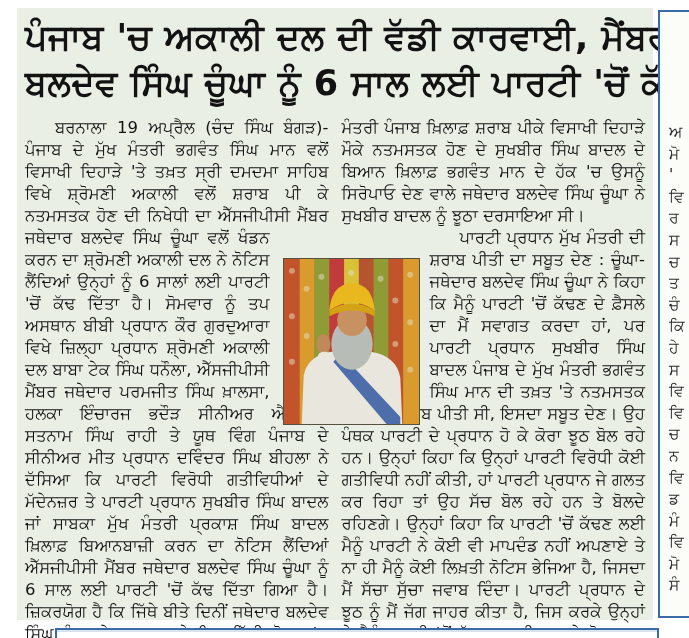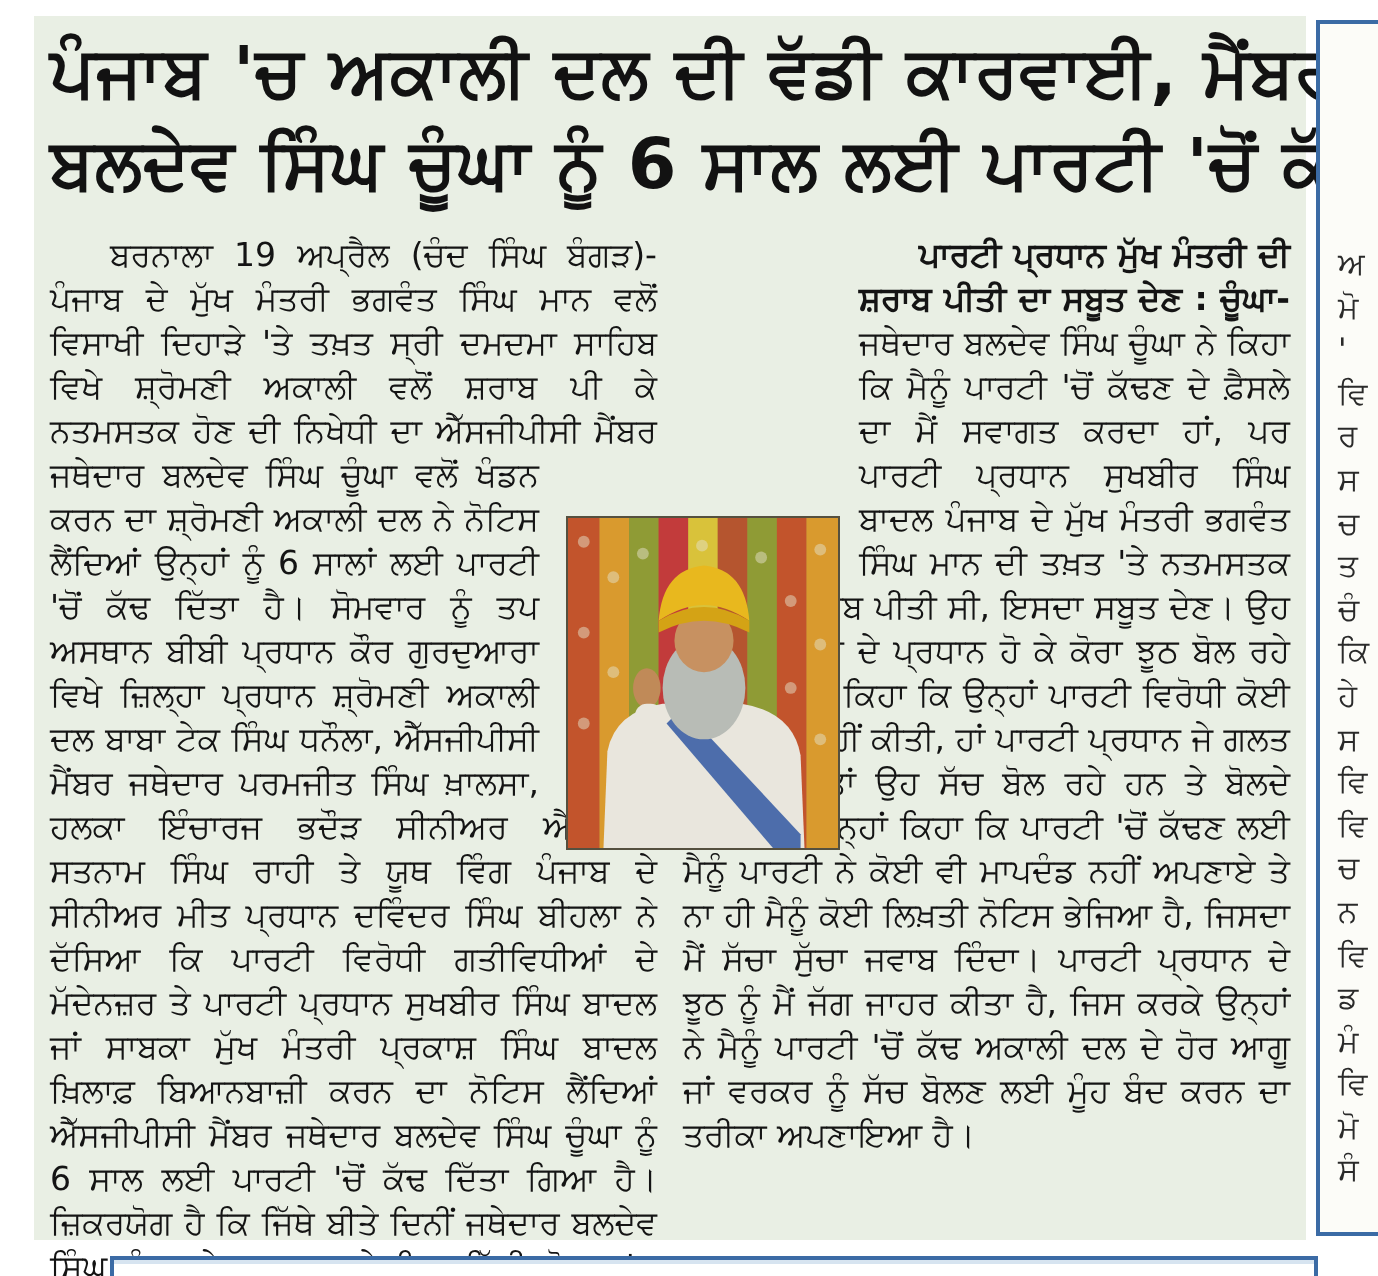--- a/index.html
+++ b/index.html
@@ -16,21 +16,21 @@
     font-size:35px;line-height:1.3;letter-spacing:.5px;
   }
   .headline div{white-space:nowrap;}
   .body{
     display:flex;gap:13px;padding:8px 8px 0 8px;
     font-size:16.5px;line-height:22px;text-align:justify;
   }
   .col{flex:1;min-width:0;}
   .para{margin:0;}
   .indent-first{text-indent:30px;}
-  .bold{font-weight:700;}
+  .bold{font-weight:400;}
   .spacer-r{float:right;width:54px;height:170px;margin-left:5px;}
   .spacer-l{float:left;width:82px;height:172px;margin-right:6px;}
   .photo{
     position:absolute;left:266px;top:250px;width:137px;height:167px;
     border:1px solid #55503f;box-sizing:border-box;background:#c9a06a;
   }
   .photo svg{display:block;width:100%;height:100%;}
   .bottom-box{
     position:absolute;left:55px;top:628px;width:600px;height:16px;
     background:#ffffff;border:2px solid #3b6ba5;border-bottom:none;
@@ -57,20 +57,21 @@
       <div>ਬਲਦੇਵ ਸਿੰਘ ਚੂੰਘਾ ਨੂੰ 6 ਸਾਲ ਲਈ ਪਾਰਟੀ 'ਚੋਂ ਕੱਢਿਆ</div>
     </div>
 
     <div class="body">
 
       <div class="col">
         <p class="para indent-first"><span>ਬਰਨਾਲਾ 19 ਅਪ੍ਰੈਲ (ਚੰਦ ਸਿੰਘ ਬੰਗੜ)-ਪੰਜਾਬ ਦੇ ਮੁੱਖ ਮੰਤਰੀ ਭਗਵੰਤ ਸਿੰਘ ਮਾਨ ਵਲੋਂ ਵਿਸਾਖੀ ਦਿਹਾੜੇ 'ਤੇ ਤਖ਼ਤ ਸ੍ਰੀ ਦਮਦਮਾ ਸਾਹਿਬ ਵਿਖੇ ਸ਼੍ਰੋਮਣੀ ਅਕਾਲੀ ਵਲੋਂ ਸ਼ਰਾਬ ਪੀ ਕੇ ਨਤਮਸਤਕ ਹੋਣ ਦੀ ਨਿਖੇਧੀ ਦਾ ਐੱਸਜੀਪੀਸੀ ਮੈਂਬਰ ਜਥੇਦਾਰ ਬਲਦੇਵ ਸਿੰਘ ਚੂੰਘਾ ਵਲੋਂ </span><span class="spacer-r"></span><span>ਖੰਡਨ ਕਰਨ ਦਾ ਸ਼੍ਰੋਮਣੀ ਅਕਾਲੀ ਦਲ ਨੇ ਨੋਟਿਸ ਲੈਂਦਿਆਂ ਉਨ੍ਹਾਂ ਨੂੰ 6 ਸਾਲਾਂ ਲਈ ਪਾਰਟੀ 'ਚੋਂ ਕੱਢ ਦਿੱਤਾ ਹੈ। ਸੋਮਵਾਰ ਨੂੰ ਤਪ ਅਸਥਾਨ ਬੀਬੀ ਪ੍ਰਧਾਨ ਕੌਰ ਗੁਰਦੁਆਰਾ ਵਿਖੇ ਜ਼ਿਲ੍ਹਾ ਪ੍ਰਧਾਨ ਸ਼੍ਰੋਮਣੀ ਅਕਾਲੀ ਦਲ ਬਾਬਾ ਟੇਕ ਸਿੰਘ ਧਨੌਲਾ, ਐੱਸਜੀਪੀਸੀ ਮੈਂਬਰ ਜਥੇਦਾਰ ਪਰਮਜੀਤ ਸਿੰਘ ਖ਼ਾਲਸਾ, ਹਲਕਾ ਇੰਚਾਰਜ ਭਦੌੜ ਸੀਨੀਅਰ ਐਡਵੋਕੇਟ ਸਤਨਾਮ ਸਿੰਘ ਰਾਹੀ ਤੇ ਯੂਥ ਵਿੰਗ ਪੰਜਾਬ ਦੇ ਸੀਨੀਅਰ ਮੀਤ ਪ੍ਰਧਾਨ ਦਵਿੰਦਰ ਸਿੰਘ ਬੀਹਲਾ ਨੇ ਦੱਸਿਆ ਕਿ ਪਾਰਟੀ </span><span>ਵਿਰੋਧੀ ਗਤੀਵਿਧੀਆਂ ਦੇ ਮੱਦੇਨਜ਼ਰ ਤੇ ਪਾਰਟੀ ਪ੍ਰਧਾਨ ਸੁਖਬੀਰ ਸਿੰਘ ਬਾਦਲ ਜਾਂ ਸਾਬਕਾ ਮੁੱਖ ਮੰਤਰੀ ਪ੍ਰਕਾਸ਼ ਸਿੰਘ ਬਾਦਲ ਖ਼ਿਲਾਫ਼ ਬਿਆਨਬਾਜ਼ੀ ਕਰਨ ਦਾ ਨੋਟਿਸ ਲੈਂਦਿਆਂ ਐੱਸਜੀਪੀਸੀ ਮੈਂਬਰ ਜਥੇਦਾਰ ਬਲਦੇਵ ਸਿੰਘ ਚੂੰਘਾ ਨੂੰ 6 ਸਾਲ ਲਈ ਪਾਰਟੀ 'ਚੋਂ ਕੱਢ ਦਿੱਤਾ ਗਿਆ ਹੈ। ਜ਼ਿਕਰਯੋਗ ਹੈ ਕਿ ਜਿੱਥੇ ਬੀਤੇ ਦਿਨੀਂ ਜਥੇਦਾਰ ਬਲਦੇਵ ਸਿੰਘ ਚੂੰਘਾ ਨੇ ਬਰਨਾਲਾ ਦੇ ਇਕ ਨਿੱਜੀ ਹੋਟਲ 'ਚ ਪਾਰਟੀ ਪ੍ਰਧਾਨ ਸੁਖਬੀਰ ਸਿੰਘ ਬਾਦਲ ਖ਼ਿਲਾਫ਼ ਬੇਬਾਕ ਪ੍ਰੈੱਸ ਕਾਨਫਰੰਸ ਕੀਤੀ ਸੀ, ਉੱਥੇ ਹੀ ਭਗਵੰਤ ਸਿੰਘ ਮਾਨ ਮੁੱਖ</span></p>
       </div>
 
       <div class="col">
+        <p class="para"><span>ਮੰਤਰੀ ਪੰਜਾਬ ਖ਼ਿਲਾਫ਼ ਸ਼ਰਾਬ ਪੀਕੇ ਵਿਸਾਖੀ ਦਿਹਾੜੇ ਮੌਕੇ ਨਤਮਸਤਕ ਹੋਣ ਦੇ ਸੁਖਬੀਰ ਸਿੰਘ ਬਾਦਲ ਦੇ ਬਿਆਨ ਖ਼ਿਲਾਫ਼ ਭਗਵੰਤ ਮਾਨ ਦੇ ਹੱਕ 'ਚ ਉਸਨੂੰ ਸਿਰੋਪਾਓ ਦੇਣ ਵਾਲੇ ਜਥੇਦਾਰ ਬਲਦੇਵ ਸਿੰਘ ਚੂੰਘਾ ਨੇ ਸੁਖਬੀਰ ਬਾਦਲ ਨੂੰ ਝੂਠਾ ਦਰਸਾਇਆ ਸੀ।</span></p>
         <p class="para indent-first"><span class="spacer-l"></span><span class="bold">ਪਾਰਟੀ ਪ੍ਰਧਾਨ ਮੁੱਖ ਮੰਤਰੀ ਦੀ ਸ਼ਰਾਬ ਪੀਤੀ ਦਾ ਸਬੂਤ ਦੇਣ : ਚੂੰਘਾ-</span><span>ਜਥੇਦਾਰ ਬਲਦੇਵ ਸਿੰਘ ਚੂੰਘਾ ਨੇ ਕਿਹਾ ਕਿ ਮੈਨੂੰ ਪਾਰਟੀ 'ਚੋਂ ਕੱਢਣ ਦੇ ਫ਼ੈਸਲੇ ਦਾ ਮੈਂ ਸਵਾਗਤ ਕਰਦਾ ਹਾਂ, ਪਰ ਪਾਰਟੀ ਪ੍ਰਧਾਨ ਸੁਖਬੀਰ ਸਿੰਘ ਬਾਦਲ ਪੰਜਾਬ ਦੇ ਮੁੱਖ ਮੰਤਰੀ ਭਗਵੰਤ ਸਿੰਘ ਮਾਨ ਦੀ ਤਖ਼ਤ 'ਤੇ ਨਤਮਸਤਕ ਹੋਣ ਸਮੇਂ ਸ਼ਰਾਬ ਪੀਤੀ ਸੀ, ਇਸਦਾ ਸਬੂਤ ਦੇਣ। ਉਹ ਪੰਥਕ ਪਾਰਟੀ ਦੇ ਪ੍ਰਧਾਨ ਹੋ ਕੇ ਕੋਰਾ ਝੂਠ ਬੋਲ ਰਹੇ ਹਨ। ਉਨ੍ਹਾਂ ਕਿਹਾ ਕਿ ਉਨ੍ਹਾਂ ਪਾਰਟੀ ਵਿਰੋਧੀ ਕੋਈ ਗਤੀਵਿਧੀ ਨਹੀਂ ਕੀਤੀ, ਹਾਂ ਪਾਰਟੀ ਪ੍ਰਧਾਨ ਜੇ ਗਲਤ ਕਰ ਰਿਹਾ ਤਾਂ ਉਹ ਸੱਚ ਬੋਲ ਰਹੇ ਹਨ ਤੇ ਬੋਲਦੇ ਰਹਿਣਗੇ। ਉਨ੍ਹਾਂ ਕਿਹਾ ਕਿ ਪਾਰਟੀ 'ਚੋਂ ਕੱਢਣ ਲਈ ਮੈਨੂੰ ਪਾਰਟੀ ਨੇ ਕੋਈ ਵੀ ਮਾਪਦੰਡ ਨਹੀਂ ਅਪਣਾਏ ਤੇ ਨਾ ਹੀ ਮੈਨੂੰ ਕੋਈ ਲਿਖ਼ਤੀ ਨੋਟਿਸ ਭੇਜਿਆ ਹੈ, ਜਿਸਦਾ ਮੈਂ ਸੱਚਾ ਸੁੱਚਾ ਜਵਾਬ ਦਿੰਦਾ। ਪਾਰਟੀ ਪ੍ਰਧਾਨ ਦੇ ਝੂਠ ਨੂੰ ਮੈਂ ਜੱਗ ਜਾਹਰ ਕੀਤਾ ਹੈ, ਜਿਸ ਕਰਕੇ ਉਨ੍ਹਾਂ ਨੇ ਮੈਨੂੰ ਪਾਰਟੀ 'ਚੋਂ ਕੱਢ ਅਕਾਲੀ ਦਲ ਦੇ ਹੋਰ ਆਗੂ ਜਾਂ ਵਰਕਰ ਨੂੰ ਸੱਚ ਬੋਲਣ ਲਈ ਮੂੰਹ ਬੰਦ ਕਰਨ ਦਾ ਤਰੀਕਾ ਅਪਣਾਇਆ ਹੈ।</span></p>
       </div>
 
     </div>
 
     <div class="photo">
       <svg viewBox="0 0 137 167" preserveAspectRatio="none">
 
         <rect x="0" y="0" width="137" height="167" fill="#b0703d"></rect>
         <g>

